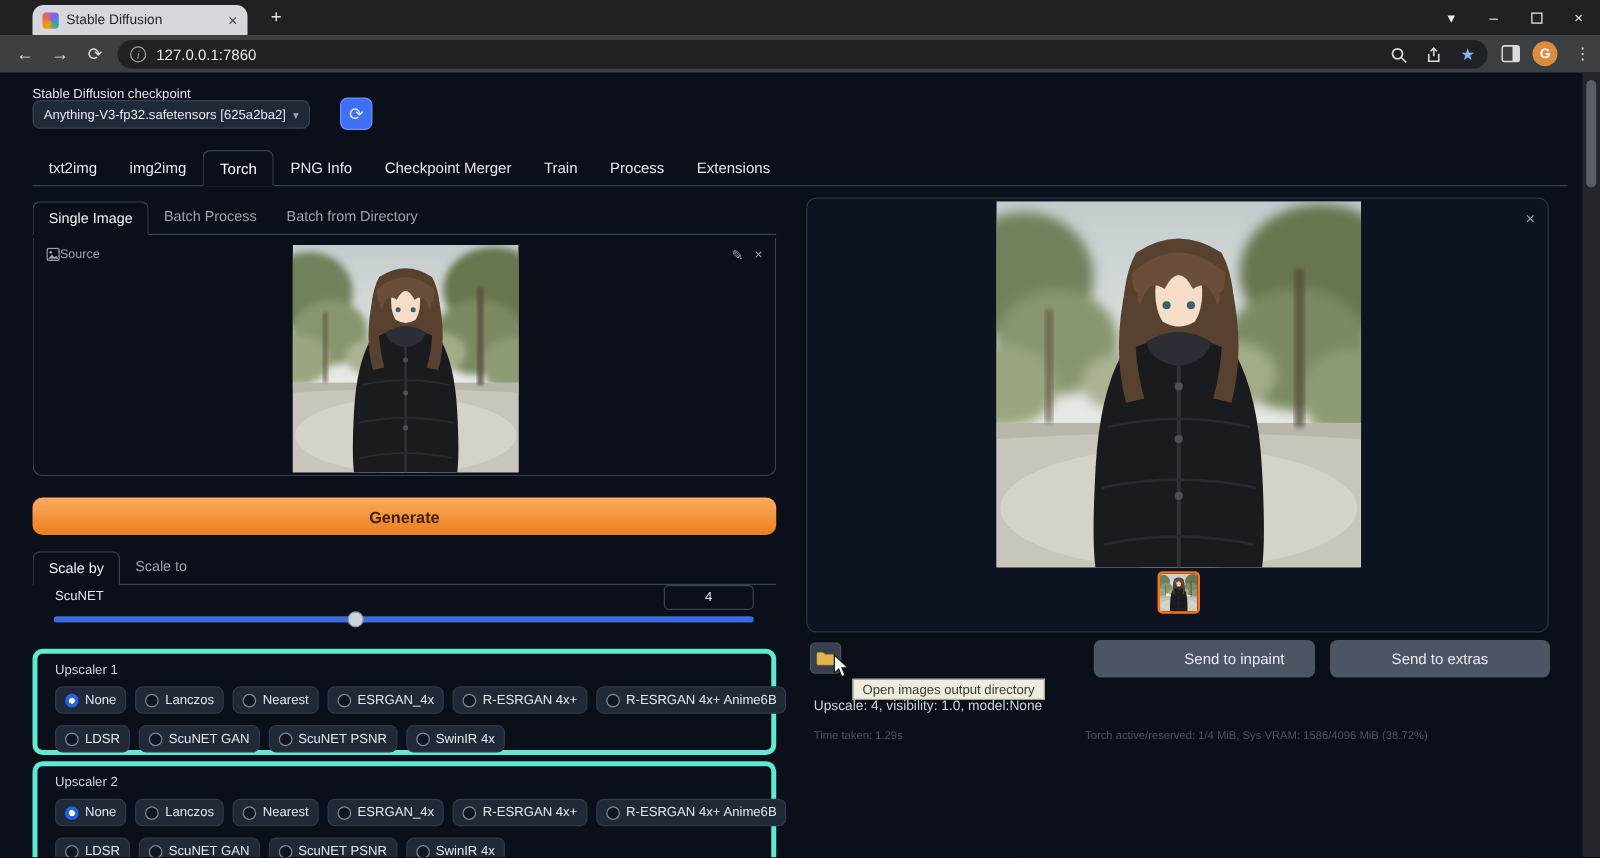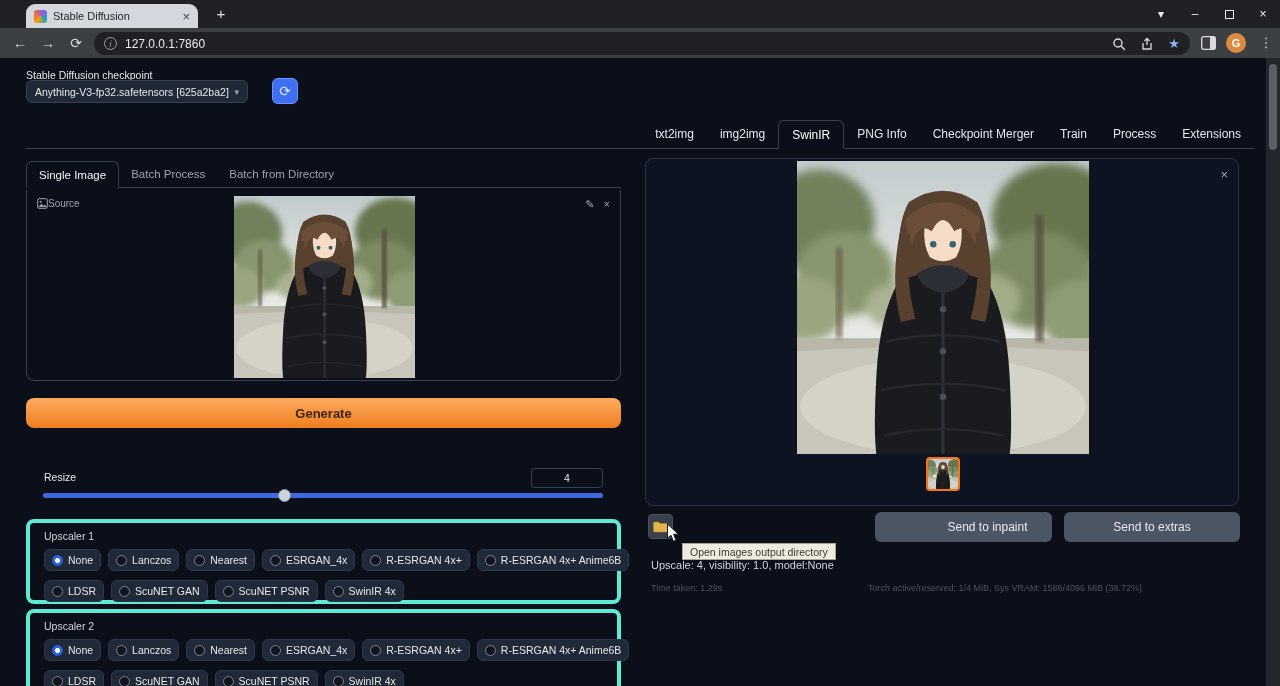--- a/index.html
+++ b/index.html
@@ -32,21 +32,21 @@
   
   .scrollbar { position:absolute; top:58px; right:0; width:14px; height:628px; background:#23262b; }
   .scroll-thumb { position:absolute; top:6px; left:3px; width:8px; height:86px; background:#5a5f66; border-radius:4px; }
 
   
   .ckpt-label { position:absolute; left:26px; top:69px; font-size:10.5px; color:#e5e7eb; }
   .ckpt-select { position:absolute; left:26px; top:80px; width:222px; height:23px; background:#1f2937; border:1px solid #374151; border-radius:6px; display:flex; align-items:center; padding:0 8px; font-size:10.5px; color:#e5e7eb; }
   .ckpt-chevron { margin-left:auto; color:#9ca3af; font-size:9px; }
   .refresh-btn { position:absolute; left:272px; top:78px; width:26px; height:26px; background:#3f6ff2; border:1px solid #6c93ff; border-radius:6px; color:#dce7ff; font-size:14px; text-align:center; line-height:24px; }
 
-  .main-tabs { position:absolute; left:26px; top:120px; width:1228px; display:flex; border-bottom:1px solid #374151;justify-content:flex-end; }
+  .main-tabs { position:absolute; left:26px; top:120px; width:1228px; display:flex; border-bottom:1px solid #374151; }
   .main-tab { padding:7px 13px 6px; font-size:12px; color:#e5e7eb; white-space:nowrap; }
   .main-tab.active { border:1px solid #374151; border-bottom-color:#0b0f19; border-radius:6px 6px 0 0; margin-bottom:-1px; background:#0b0f19; color:#ffffff; }
 
   .subtabs { position:absolute; left:26px; width:595px; display:flex; border-bottom:1px solid #374151; }
   .subtab { padding:7px 12px 6px; font-size:11.5px; color:#9ca3af; white-space:nowrap; }
   .subtab.active { border:1px solid #374151; border-bottom-color:#0b0f19; border-radius:6px 6px 0 0; margin-bottom:-1px; background:#0b0f19; color:#f3f4f6; }
   #img-subtabs { top:161px; }
   #scale-subtabs { top:441px; }
 
   .dropzone { position:absolute; left:26px; top:190px; width:595px; height:191px; border:1px solid #374151; border-top:none; border-radius:0 0 8px 8px; }
@@ -188,21 +188,21 @@
   <div class="ckpt-label">Stable Diffusion checkpoint</div>
   <div class="ckpt-select">
     <span>Anything-V3-fp32.safetensors [625a2ba2]</span>
     <span class="ckpt-chevron">▾</span>
   </div>
   <div class="refresh-btn">⟳</div>
 
   <div class="main-tabs">
     <div class="main-tab">txt2img</div>
     <div class="main-tab">img2img</div>
-    <div class="main-tab active">SwinIR</div>
+    <div class="main-tab active">Torch</div>
     <div class="main-tab">PNG Info</div>
     <div class="main-tab">Checkpoint Merger</div>
     <div class="main-tab">Train</div>
     <div class="main-tab">Process</div>
     <div class="main-tab">Extensions</div>
   </div>
 
   <div class="subtabs" id="img-subtabs">
     <div class="subtab active">Single Image</div>
     <div class="subtab">Batch Process</div>
@@ -224,22 +224,26 @@
     </div>
     <div class="source-image">
       <svg width="181" height="182">
           <use href="#scene"></use>
         </svg>
     </div>
   </div>
 
   <div class="generate">Generate</div>
 
-
-  <div class="resize-label">Resize</div>
+  <div class="subtabs" id="scale-subtabs">
+    <div class="subtab active">Scale by</div>
+    <div class="subtab">Scale to</div>
+  </div>
+
+  <div class="resize-label">ScuNET</div>
   <div class="resize-input">4</div>
   <div class="slider-track"></div>
   <div class="slider-handle"></div>
 
   <div class="ups-panel" id="ups1">
     <div class="ups-label">Upscaler 1</div>
     <div class="chip-row">
         <div class="chip">
           <span class="radio sel"></span>
           <span class="chip-label">None</span>

